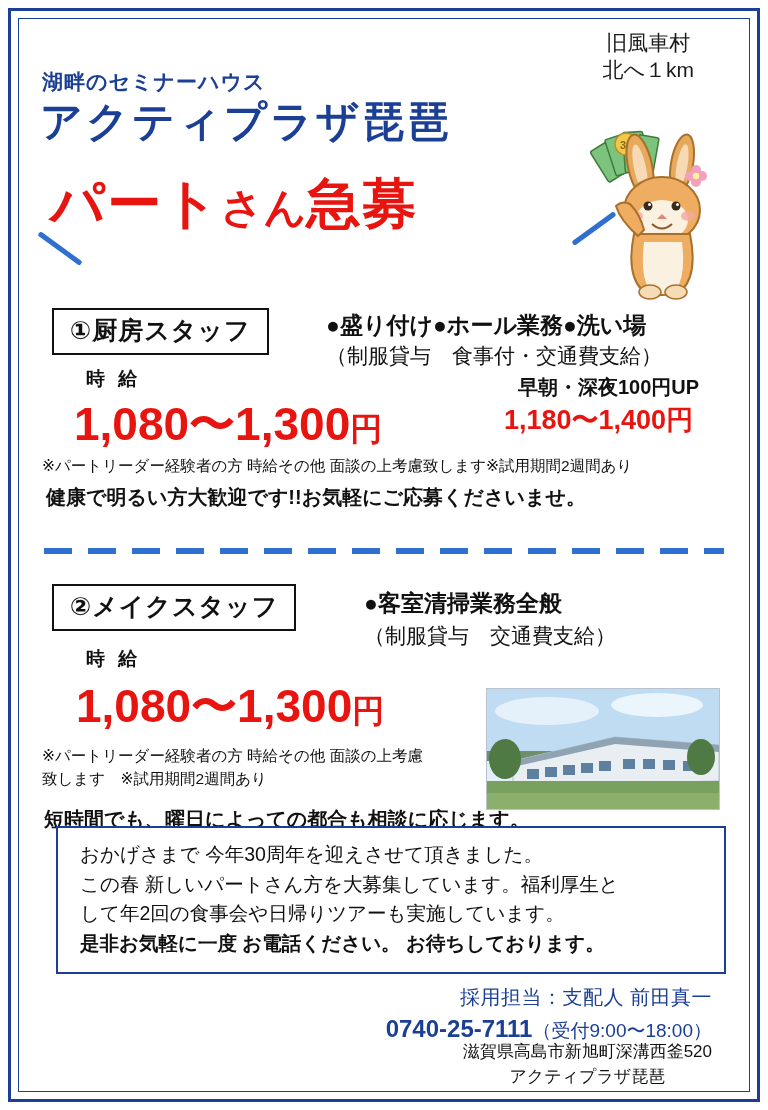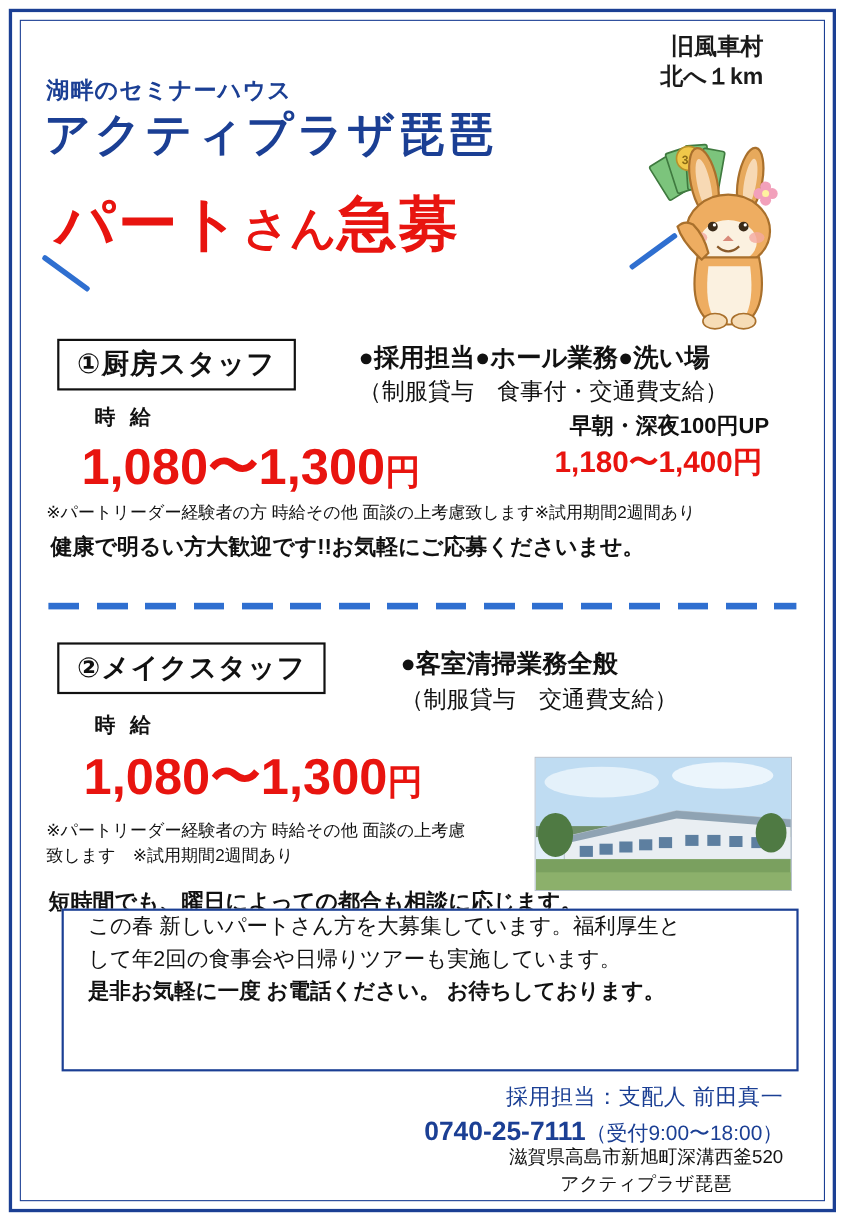--- a/index.html
+++ b/index.html
@@ -36,25 +36,25 @@
   .content {
     position: absolute;
     left: 28px; top: 26px; right: 28px; bottom: 26px;
   }
 
   
   .header-note {
     position: absolute;
     right: 46px;
     top: 4px;
-    text-align: right;
+    text-align: center;
     color: #1a1a1a;
     font-size: 21px;
     line-height: 1.28;
-    font-weight: 700;
+    font-weight: 400;
   }
   .sub-title {
     position: absolute;
     left: 14px;
     top: 42px;
     color: #1b3f94;
     font-size: 21px;
     font-weight: bold;
     letter-spacing: 1px;
   }
@@ -359,21 +359,21 @@
 
         <ellipse cx="72" cy="178" rx="11" ry="7" fill="#f6dcb6" stroke="#a9702c" stroke-width="1.5"></ellipse>
         <ellipse cx="98" cy="178" rx="11" ry="7" fill="#f6dcb6" stroke="#a9702c" stroke-width="1.5"></ellipse>
       </svg>
     </div>
 
     <div class="section sec1">
       <div class="tag-wrap">
         <span class="tag">①厨房スタッフ</span>
       </div>
-      <div class="bullets">●採用担当●ホール業務●洗い場</div>
+      <div class="bullets">●盛り付け●ホール業務●洗い場</div>
       <div class="bullets2">（制服貸与　食事付・交通費支給）</div>
 
       <div class="jikyu-label">時 給</div>
       <div class="wage-main">
         <span>1,080〜1,300</span><span class="yen">円</span>
       </div>
 
       <div class="night-label">早朝・深夜100円UP</div>
       <div class="wage-night">1,180〜1,400円</div>
 
@@ -421,20 +421,21 @@
           </g>
           <rect x="0" y="92" width="232" height="28" fill="#7aa05f"></rect>
           <rect x="0" y="104" width="232" height="16" fill="#8cb06b"></rect>
           <ellipse cx="18" cy="70" rx="16" ry="20" fill="#4f7a43"></ellipse>
           <ellipse cx="214" cy="68" rx="14" ry="18" fill="#4f7a43"></ellipse>
         </svg>
       </div>
     </div>
 
     <div class="msg-box">
+      <div class="line first">おかげさまで 今年30周年を迎えさせて頂きました。</div>
       <div class="line">この春 新しいパートさん方を大募集しています。福利厚生と</div>
       <div class="line">して年2回の食事会や日帰りツアーも実施しています。</div>
       <div class="line bold">是非お気軽に一度 お電話ください。 お待ちしております。</div>
     </div>
 
     <div class="contact">
       <div class="person">採用担当：支配人 前田真一</div>
       <div class="tel">
         <span>0740-25-7111</span><span class="hours">（受付9:00〜18:00）</span>
       </div>

